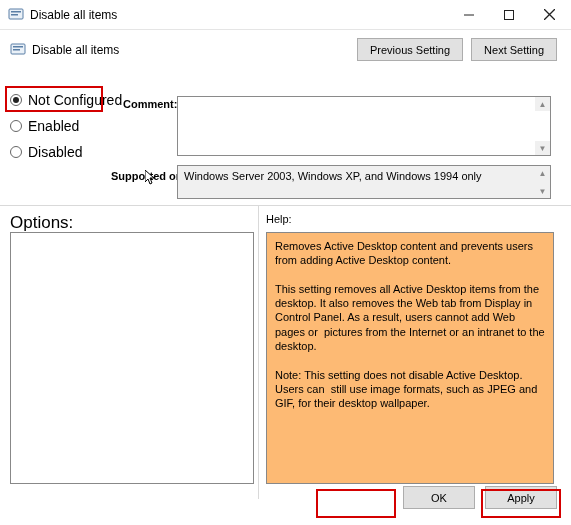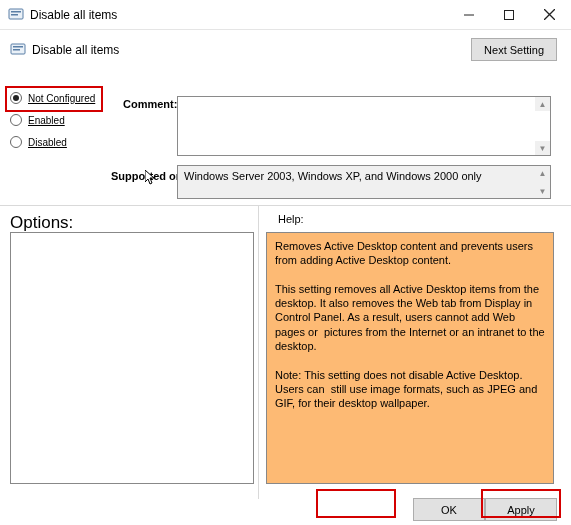--- a/index.html
+++ b/index.html
@@ -20,21 +20,21 @@
   .sub-icon { width: 16px; height: 16px; margin-right: 6px; }
   .sub-text { font-size: 12px; flex: 1; }
   .nav-btn-group { display: flex; gap: 8px; margin-right: 4px; }
   .btn { background: #e1e1e1; border: 1px solid #adadad; font-size: 11px; height: 23px; padding: 0 12px; display: inline-flex; align-items: center; justify-content: center; cursor: default; }
 
   
   .radio-area { position: absolute; left: 10px; top: 62px; width: 150px; }
   .radio-item { display: flex; align-items: center; margin-bottom: 10px; }
   .radio { width: 12px; height: 12px; border: 1px solid #666; border-radius: 50%; margin-right: 6px; display: flex; align-items: center; justify-content: center; }
   .radio.checked::after { content: ""; width: 6px; height: 6px; border-radius: 50%; background: #222; }
-  .radio-label { font-size: 10px; text-decoration: underline; }
+  .radio-label { font-size: 14px; }
   .highlight-box { position: absolute; border: 2px solid #d40000; pointer-events: none; }
 
   .label-col { position: absolute; font-size: 11px; font-weight: bold; }
   .comment-label { left: 123px; top: 68px; }
   .supported-label { left: 111px; top: 140px; }
   .cursor { position: absolute; left: 145px; top: 140px; pointer-events: none; }
   .comment-wrap { position: absolute; left: 177px; top: 66px; width: 374px; height: 60px; }
   .comment-wrap .field { position: absolute; inset: 0; border: 1px solid #8a8a8a; background: #fff; }
   .comment-wrap .field-inner { position: absolute; inset: 1px 17px 1px 3px; overflow: hidden; font-size: 11px; }
   .spin { position: absolute; right: 1px; width: 15px; background: #f0f0f0; display: flex; align-items: center; justify-content: center; color: #888; font-size: 8px; }
@@ -42,27 +42,27 @@
   .spin.down { bottom: 1px; height: 14px; }
 
   .supported-wrap { position: absolute; left: 177px; top: 135px; width: 374px; height: 34px; }
   .supported-wrap .field { position: absolute; inset: 0; border: 1px solid #8a8a8a; background: #f0f0f0; }
   .supported-wrap .field-inner { position: absolute; inset: 4px 17px 4px 6px; font-size: 11px; white-space: nowrap; overflow: hidden; text-overflow: ellipsis; }
 
   .divider { position: absolute; left: 0; top: 175px; width: 571px; border-top: 1px solid #d9d9d9; }
   .vdivider { position: absolute; left: 258px; top: 175px; height: 294px; border-left: 1px solid #d9d9d9; }
 
   .options-label { position: absolute; left: 10px; top: 183px; font-size: 17px; }
-  .help-label { position: absolute; left: 266px; top: 183px; font-size: 11px; margin-left: 12px; }
+  .help-label { position: absolute; left: 266px; top: 183px; font-size: 11px; }
 
   .options-box { position: absolute; left: 10px; top: 202px; width: 244px; height: 252px; border: 1px solid #888; background: #fff; }
   .help-box { position: absolute; left: 266px; top: 202px; width: 288px; height: 252px; border: 1px solid #888; background: #fdba74; padding: 6px 8px; font-size: 11px; line-height: 1.3; overflow: hidden; white-space: pre-wrap; }
 
   
-  .bottom-row { position: absolute; right: 14px; bottom: 4px; display: flex; }
+  .bottom-row { position: absolute; right: 14px; bottom: 16px; display: flex; gap: 10px; }
   .bottom-row .btn { width: 72px; }
   
   .btn-hl { position: absolute; border: 2px solid #d40000; width: 80px; height: 29px; pointer-events: none; }
 </style>
 </head>
 <body>
 
 <div class="titlebar">
   <span class="win-icon">
     <svg viewBox="0 0 16 16" width="16" height="16">
@@ -94,20 +94,21 @@
   <div class="subtitle-row">
     <span class="sub-icon">
       <svg viewBox="0 0 16 16" width="16" height="16">
         <rect x="1" y="2" width="14" height="10" rx="1" fill="#eaf1f8" stroke="#5a7fa6" stroke-width="1"></rect>
         <rect x="3" y="4" width="10" height="1.5" fill="#5a7fa6"></rect>
         <rect x="3" y="7" width="7" height="1.5" fill="#5a7fa6"></rect>
       </svg>
     </span>
     <span class="sub-text">Disable all items</span>
     <div class="nav-btn-group">
+      <div class="btn">Previous Setting</div>
       <div class="btn">Next Setting</div>
     </div>
   </div>
 
   <div class="radio-area">
     <div class="radio-item">
       <span class="radio checked"></span>
       <span class="radio-label">Not Configured</span>
     </div>
     <div class="radio-item">
@@ -131,21 +132,21 @@
   </div>
 
   <div class="label-col supported-label">Supported on:</div>
   <span class="cursor">
     <svg width="12" height="16" viewBox="0 0 12 16">
         <path d="M0 0 L0 12 L3 9 L5 14 L7 13 L5 8 L9 8 Z" fill="#fff" stroke="#000" stroke-width="1"></path>
       </svg>
   </span>
   <div class="supported-wrap">
     <div class="field">
-      <div class="field-inner">Windows Server 2003, Windows XP, and Windows 2000 only</div>
+      <div class="field-inner">Windows Server 2003, Windows XP, and Windows 1994 only</div>
     </div>
     <div class="spin up">▲</div>
     <div class="spin down">▼</div>
   </div>
 
   <div class="divider"></div>
   <div class="vdivider"></div>
 
   <div class="options-label">Options:</div>
   <div class="help-label">Help:</div>

